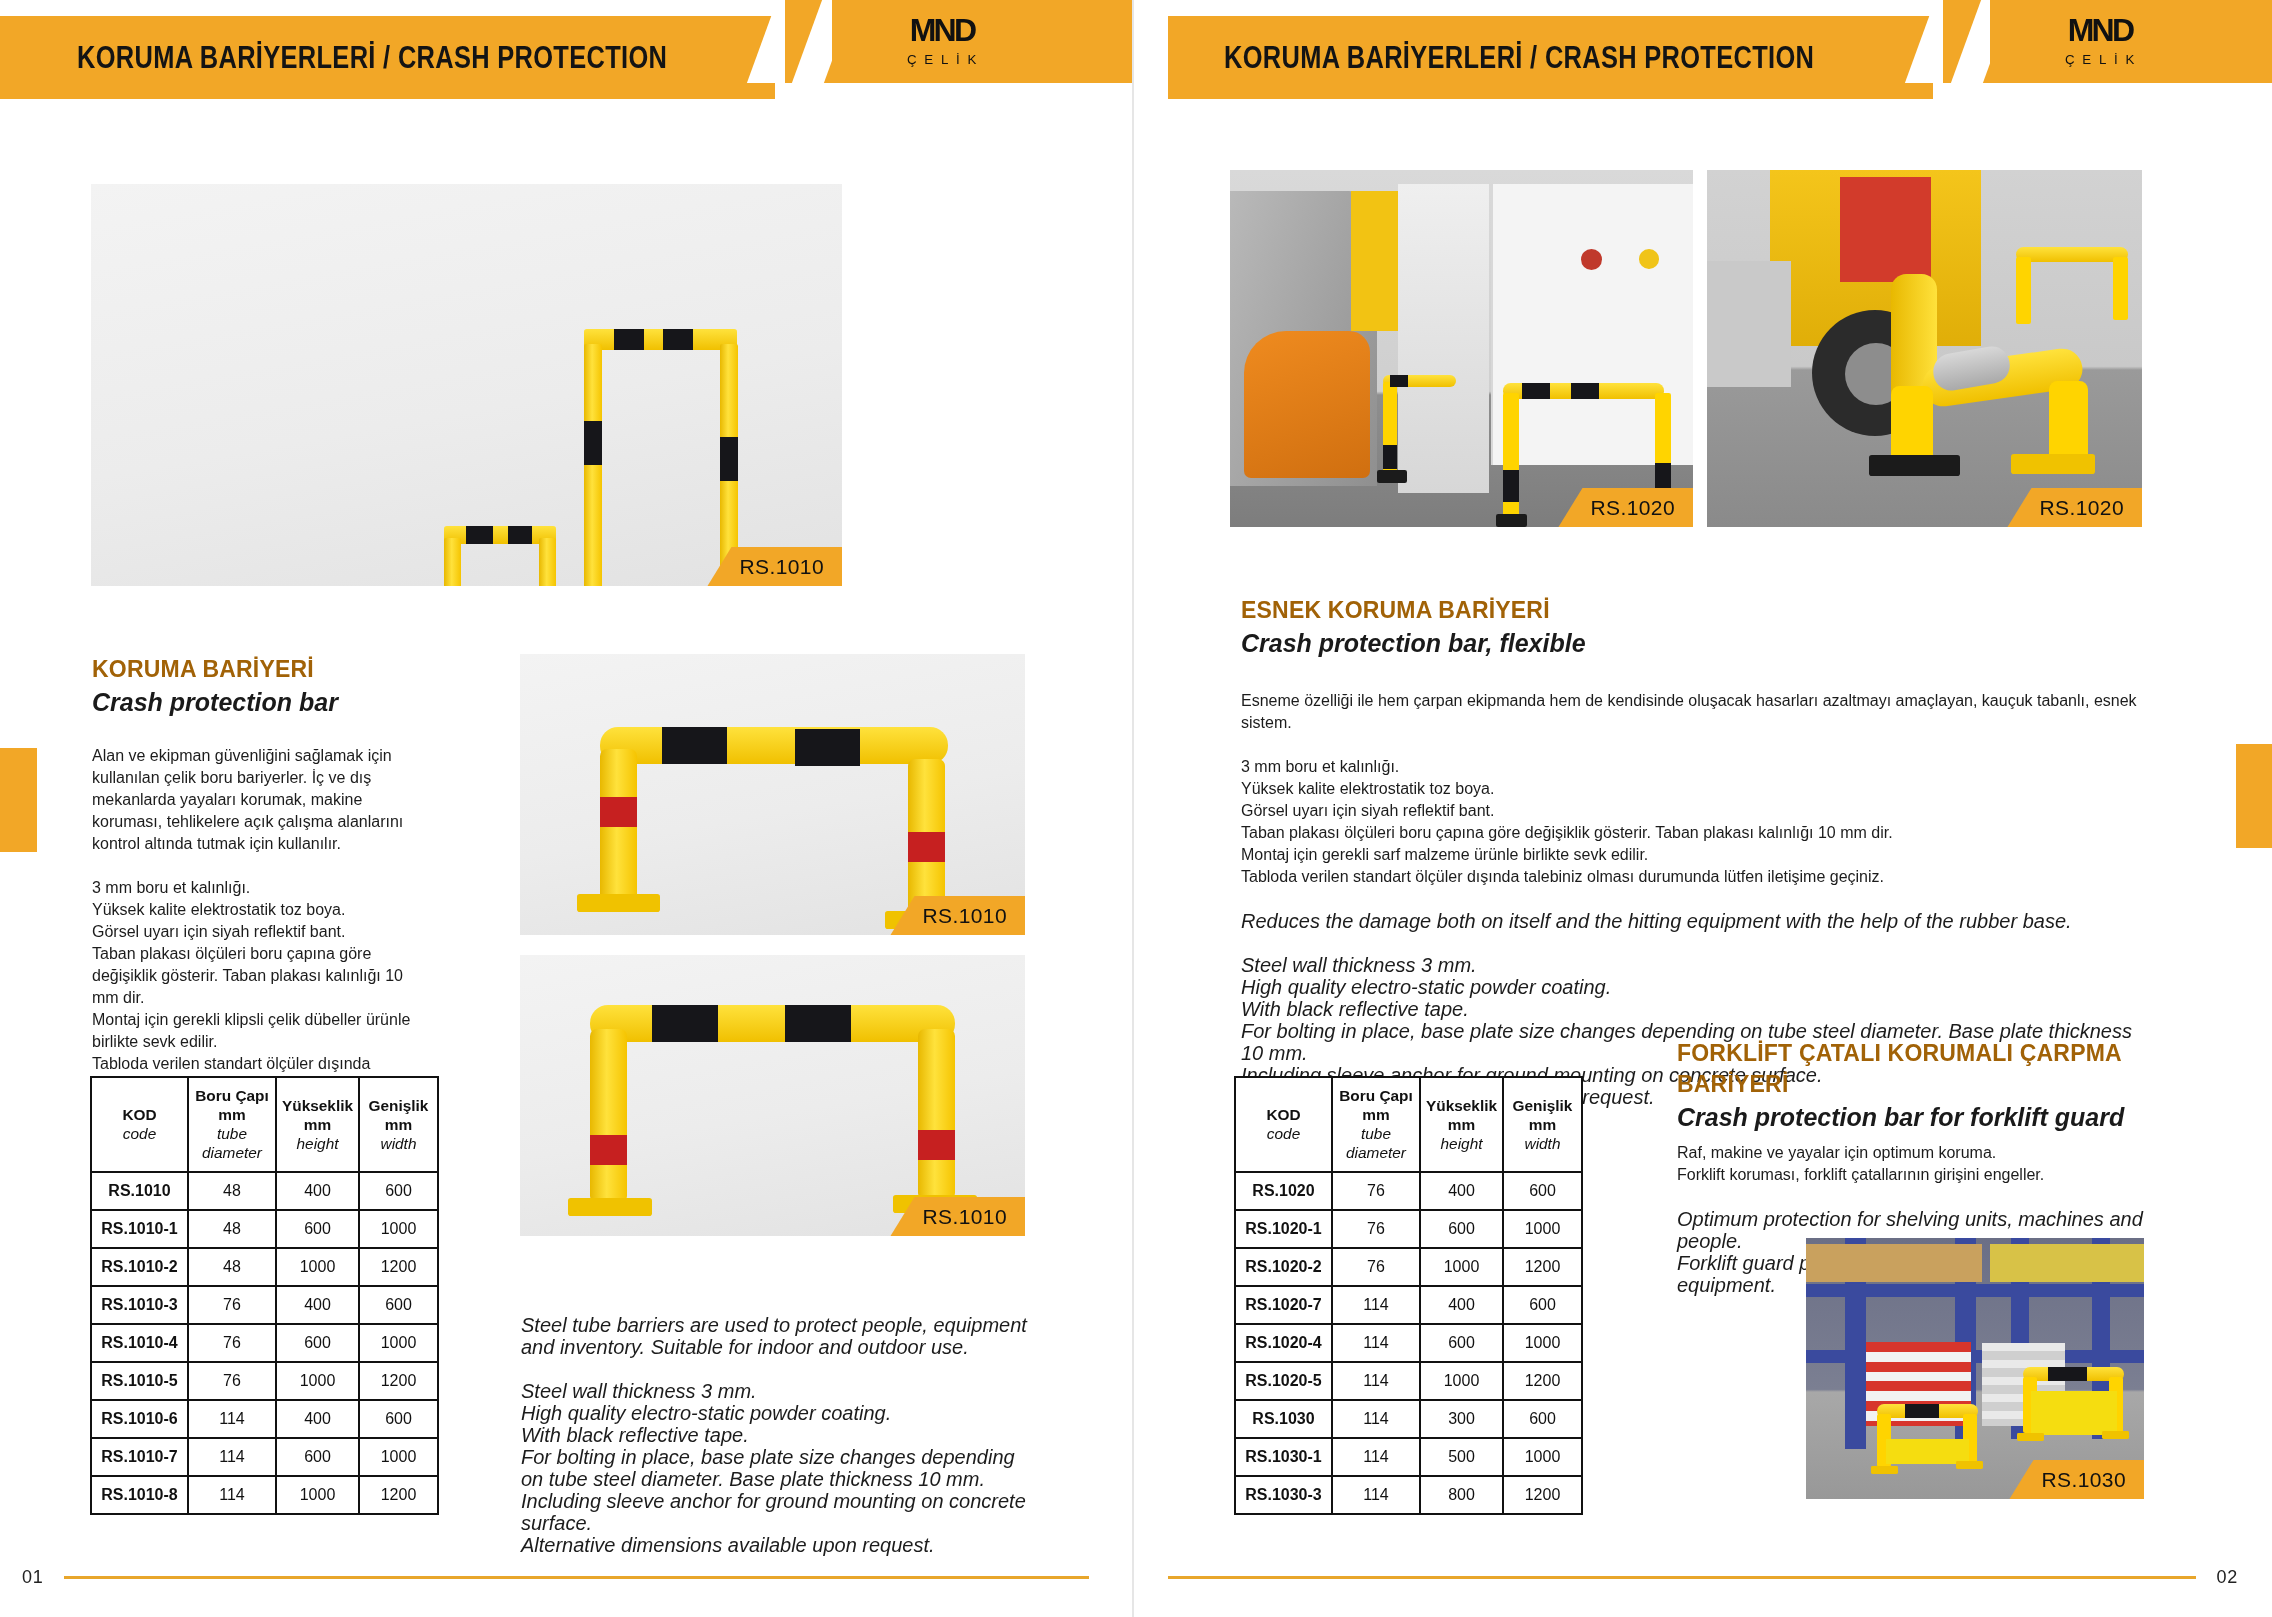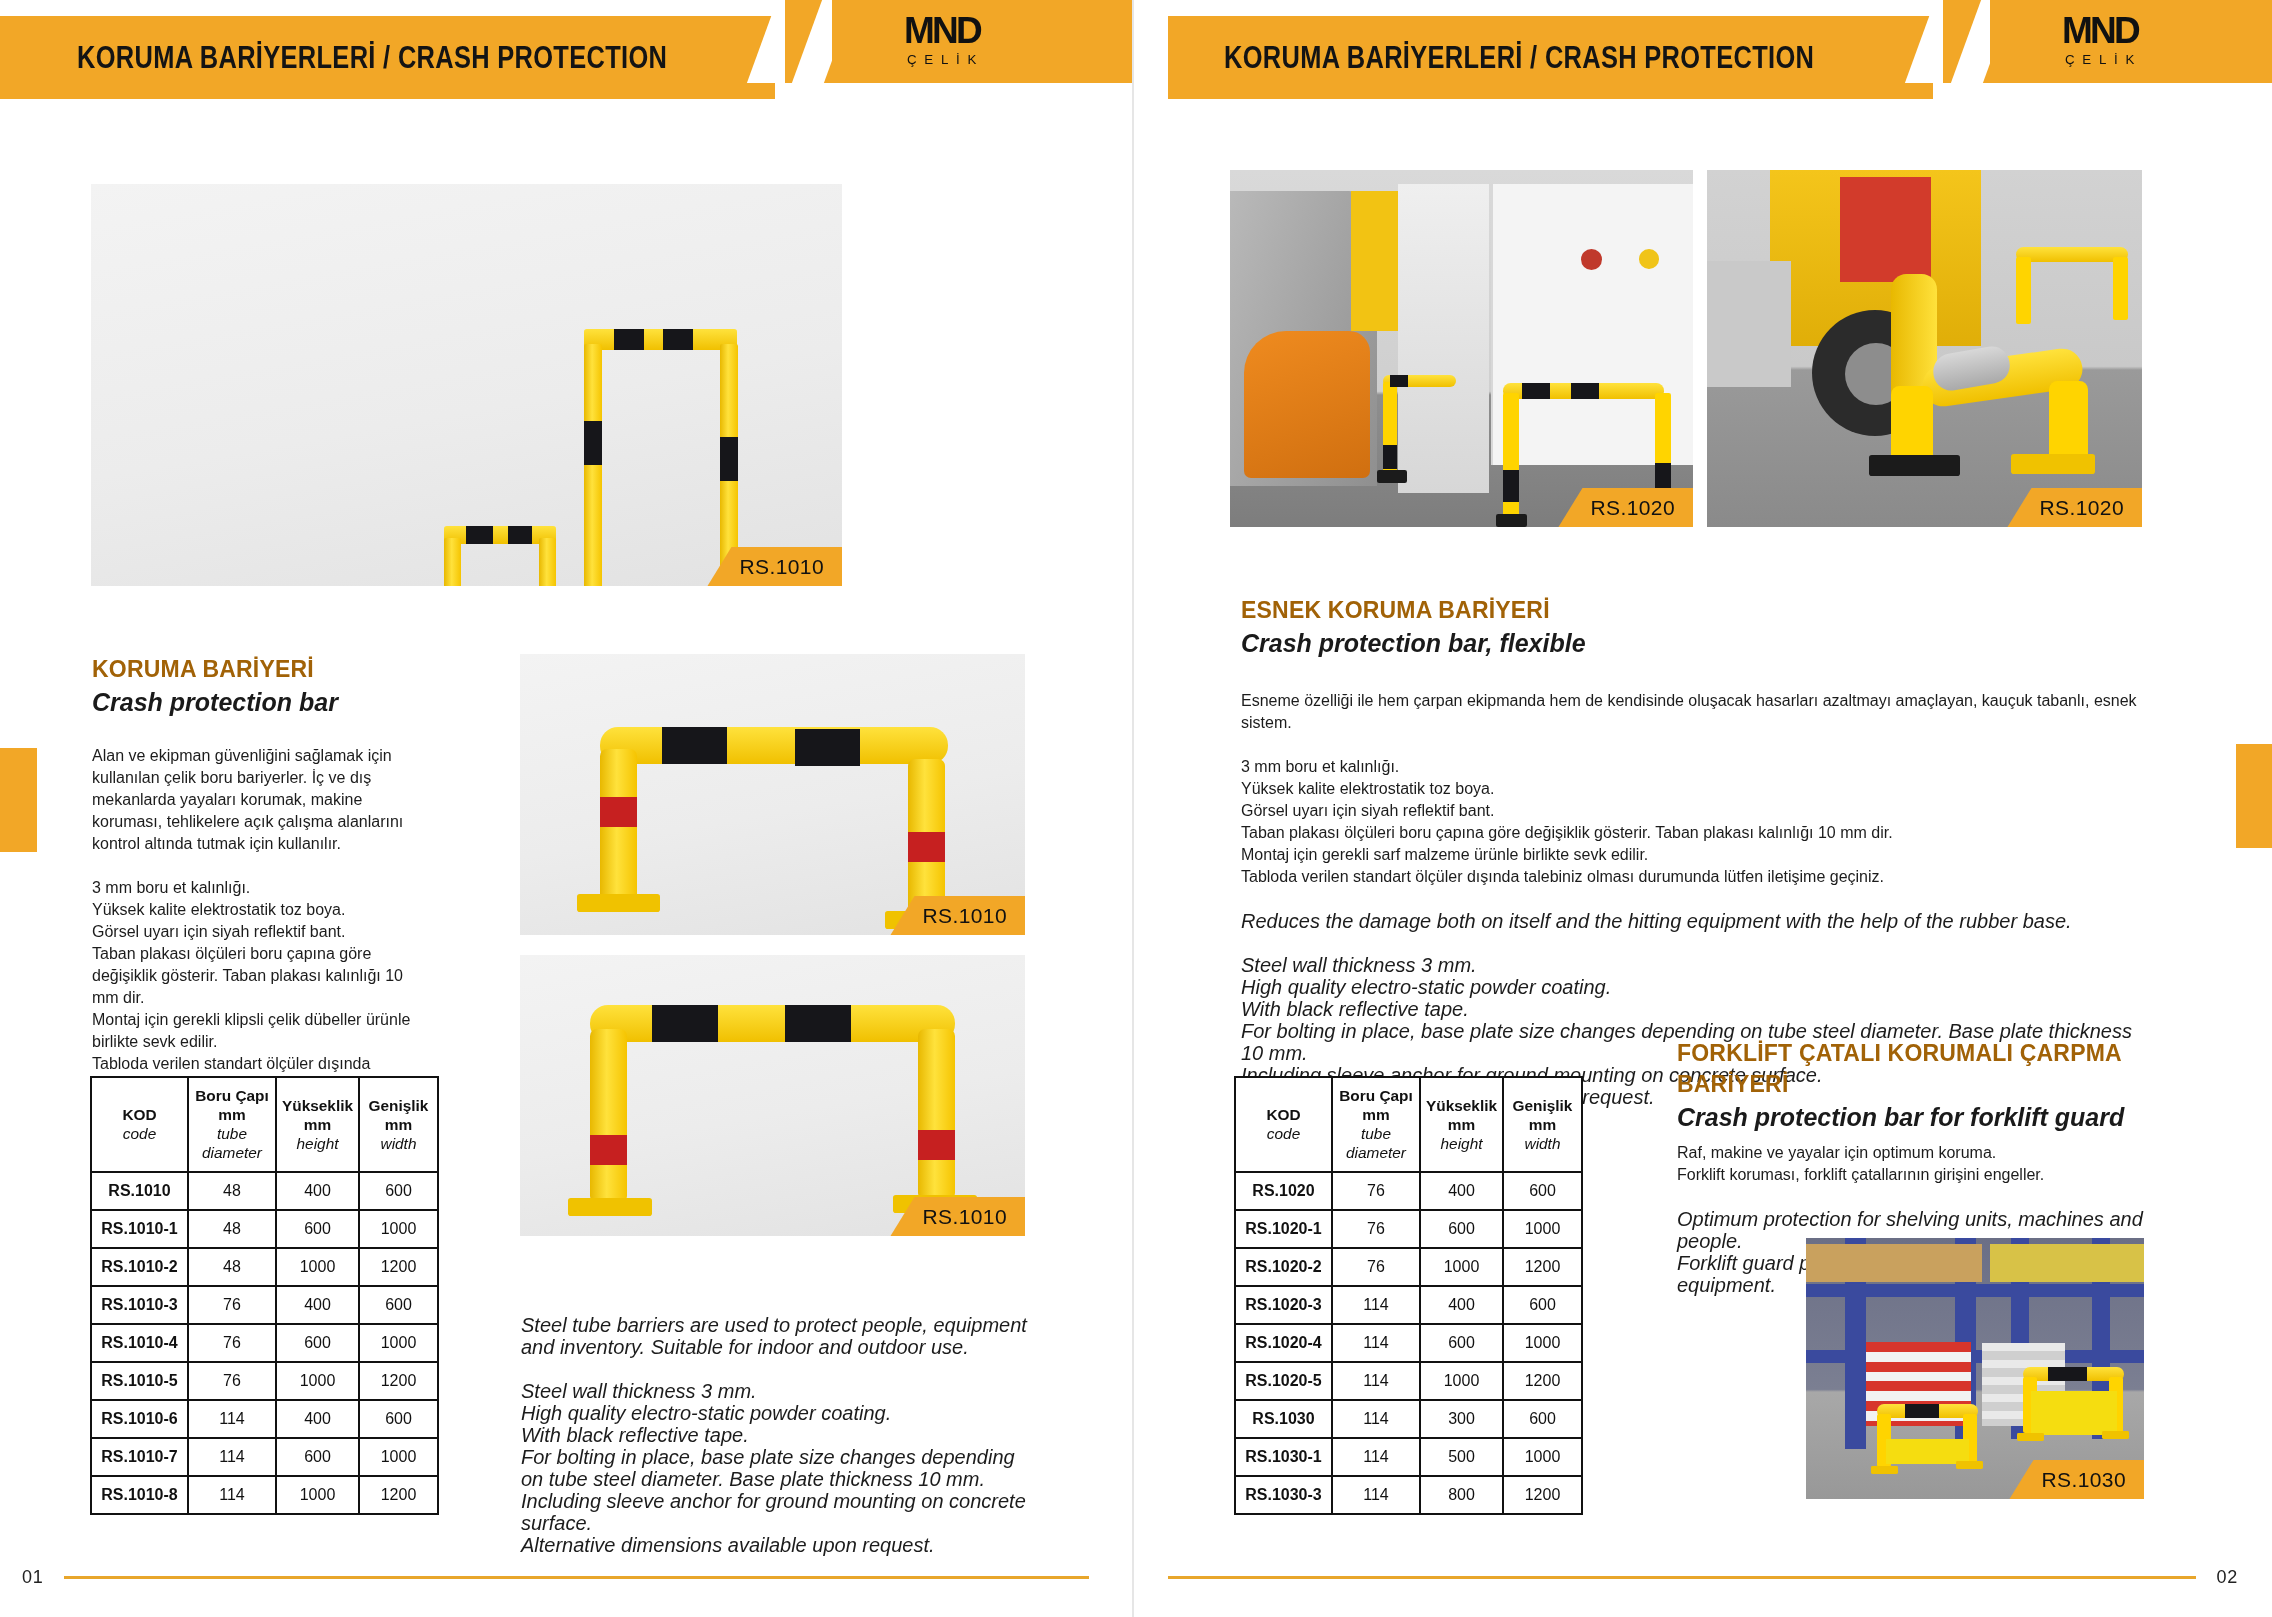--- a/index.html
+++ b/index.html
@@ -38,21 +38,21 @@
     position:absolute; top:0; height:83px; width:32px; background:#ffffff;
     transform: skewX(-20deg);
   }
   .logoband {
     position:absolute; top:0; height:83px; background:#f2a727;
   }
 
   
   .logo { position:absolute; top:9.8px; width:168px; text-align:center; }
   .logo-mark {
-    font-size:37px; font-weight:bold; color:#111; letter-spacing:-2.8px;
+    font-size:32px; font-weight:bold; color:#111; letter-spacing:-2.8px;
     line-height:41px; font-family:"Liberation Sans", sans-serif;
     -webkit-text-stroke: 0px;
   }
   .logo-sub {
     font-size:13.3px; letter-spacing:7.7px; color:#111; margin-top:1.4px;
     font-family:"Liberation Sans", sans-serif; padding-left:7px;
   }
 
   
   .edge-tab { position:absolute; width:37px; height:104px; background:#f2a727; }
@@ -438,21 +438,21 @@
             <td>600</td>
             <td>1000</td>
           </tr>
           <tr>
             <td class="code">RS.1020-2</td>
             <td>76</td>
             <td>1000</td>
             <td>1200</td>
           </tr>
           <tr>
-            <td class="code">RS.1020-3</td>
+            <td class="code">RS.1020-7</td>
             <td>114</td>
             <td>400</td>
             <td>600</td>
           </tr>
           <tr>
             <td class="code">RS.1020-4</td>
             <td>114</td>
             <td>600</td>
             <td>1000</td>
           </tr>

